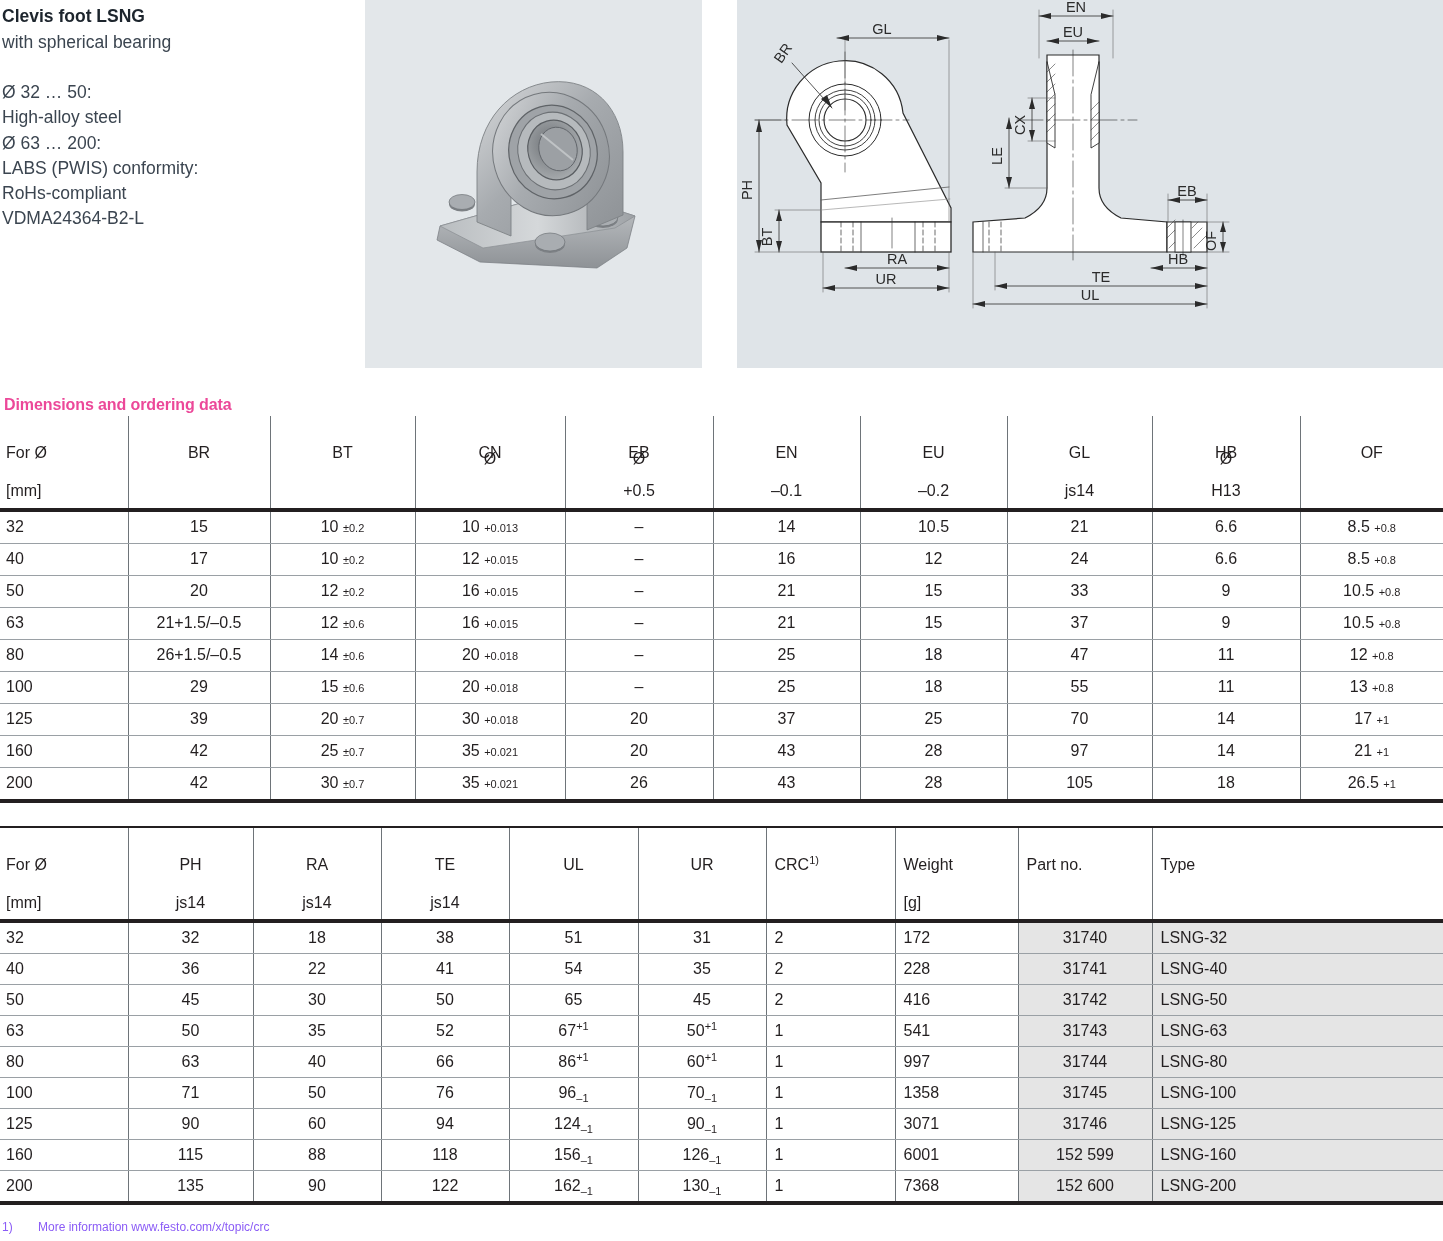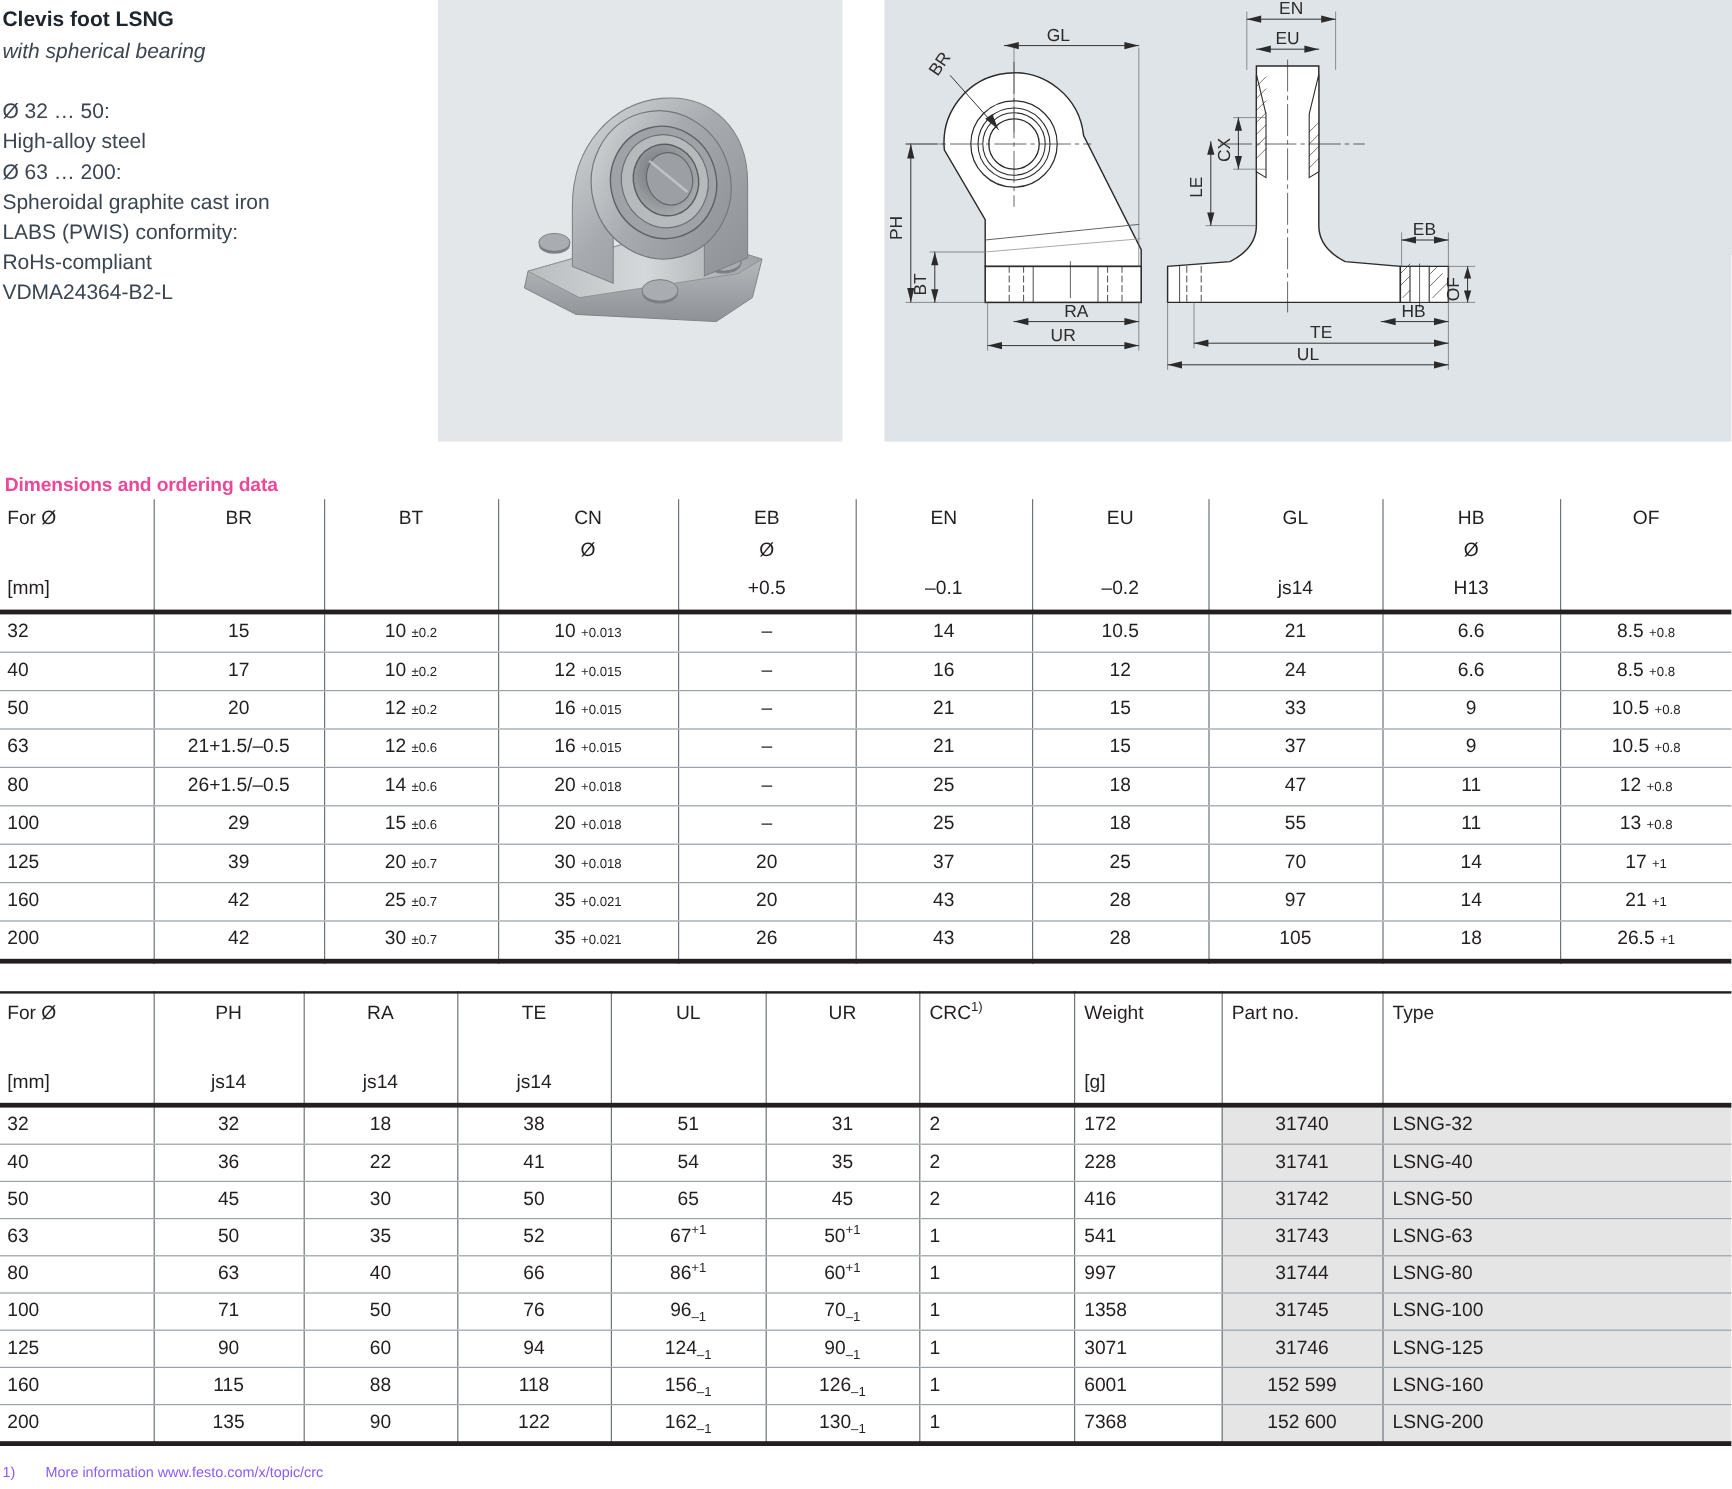--- a/index.html
+++ b/index.html
@@ -25,21 +25,21 @@
     line-height: 25.2px;
     color: #3b4550;
   }
   .intro .ttl {
     font-weight: bold;
     color: #1d252d;
     font-size: 17.5px;
     line-height: 25px;
     margin-bottom: 1px;
   }
-  .intro .sub { color: #3b4550; font-style: italic; }
+  .intro .sub { color: #3b4550; }
   .intro .gap { height: 25px; }
   .intro .line { white-space: nowrap; }
 
   .photo-box {
     width: 337px; height: 368px;
     background: #e3e7ea;
     position: relative;
     overflow: hidden;
   }
   .draw-box {
@@ -77,21 +77,21 @@
   }
 
   
   .hdr-cell {
     position: relative;
     border-left: 1px solid #6e7479;
     height: 94px;
     text-align: center;
   }
   .hdr-cell.first { border-left: none; text-align: left; padding-left: 6px; }
-  .hdr-l1 { position: absolute; top: 8px; left: 0; right: 0; line-height: 18px; }
+  .hdr-l1 { position: absolute; top: 28px; left: 0; right: 0; line-height: 18px; }
   .hdr-l2 { position: absolute; top: 34px; left: 0; right: 0; line-height: 18px; }
   .hdr-l3 { position: absolute; top: 66px; left: 0; right: 0; line-height: 18px; }
   .hdr-cell.first .hdr-l1,
   .hdr-cell.first .hdr-l2,
   .hdr-cell.first .hdr-l3 { left: 6px; text-align: left; }
   .hdr-cell.lft { text-align: left; margin-top: 12px; }
   .hdr-cell.lft .hdr-l1, .hdr-cell.lft .hdr-l2, .hdr-cell.lft .hdr-l3 { left: 8px; text-align: left; }
 
   .rule-top { border-top: 2.5px solid #231f20; }
   .rule-bot-heavy { border-bottom: 4px solid #231f20; }
@@ -134,21 +134,20 @@
 
 <div class="top">
 
   <div class="intro">
     <div class="ttl">Clevis foot LSNG</div>
     <div class="sub">with spherical bearing</div>
     <div class="gap"></div>
     <div class="line">Ø 32 … 50:</div>
     <div class="line">High-alloy steel</div>
     <div class="line">Ø 63 … 200:</div>
-    <div class="line">Spheroidal graphite cast iron</div>
     <div class="line">LABS (PWIS) conformity:</div>
     <div class="line">RoHs-compliant</div>
     <div class="line">VDMA24364-B2-L</div>
   </div>
 
   <div class="photo-box">
     <svg width="337" height="368" viewBox="0 0 337 368">
       <defs>
         <linearGradient id="gmet" x1="0" y1="0" x2="1" y2="1">
           <stop offset="0" stop-color="#d8dadc"></stop>

